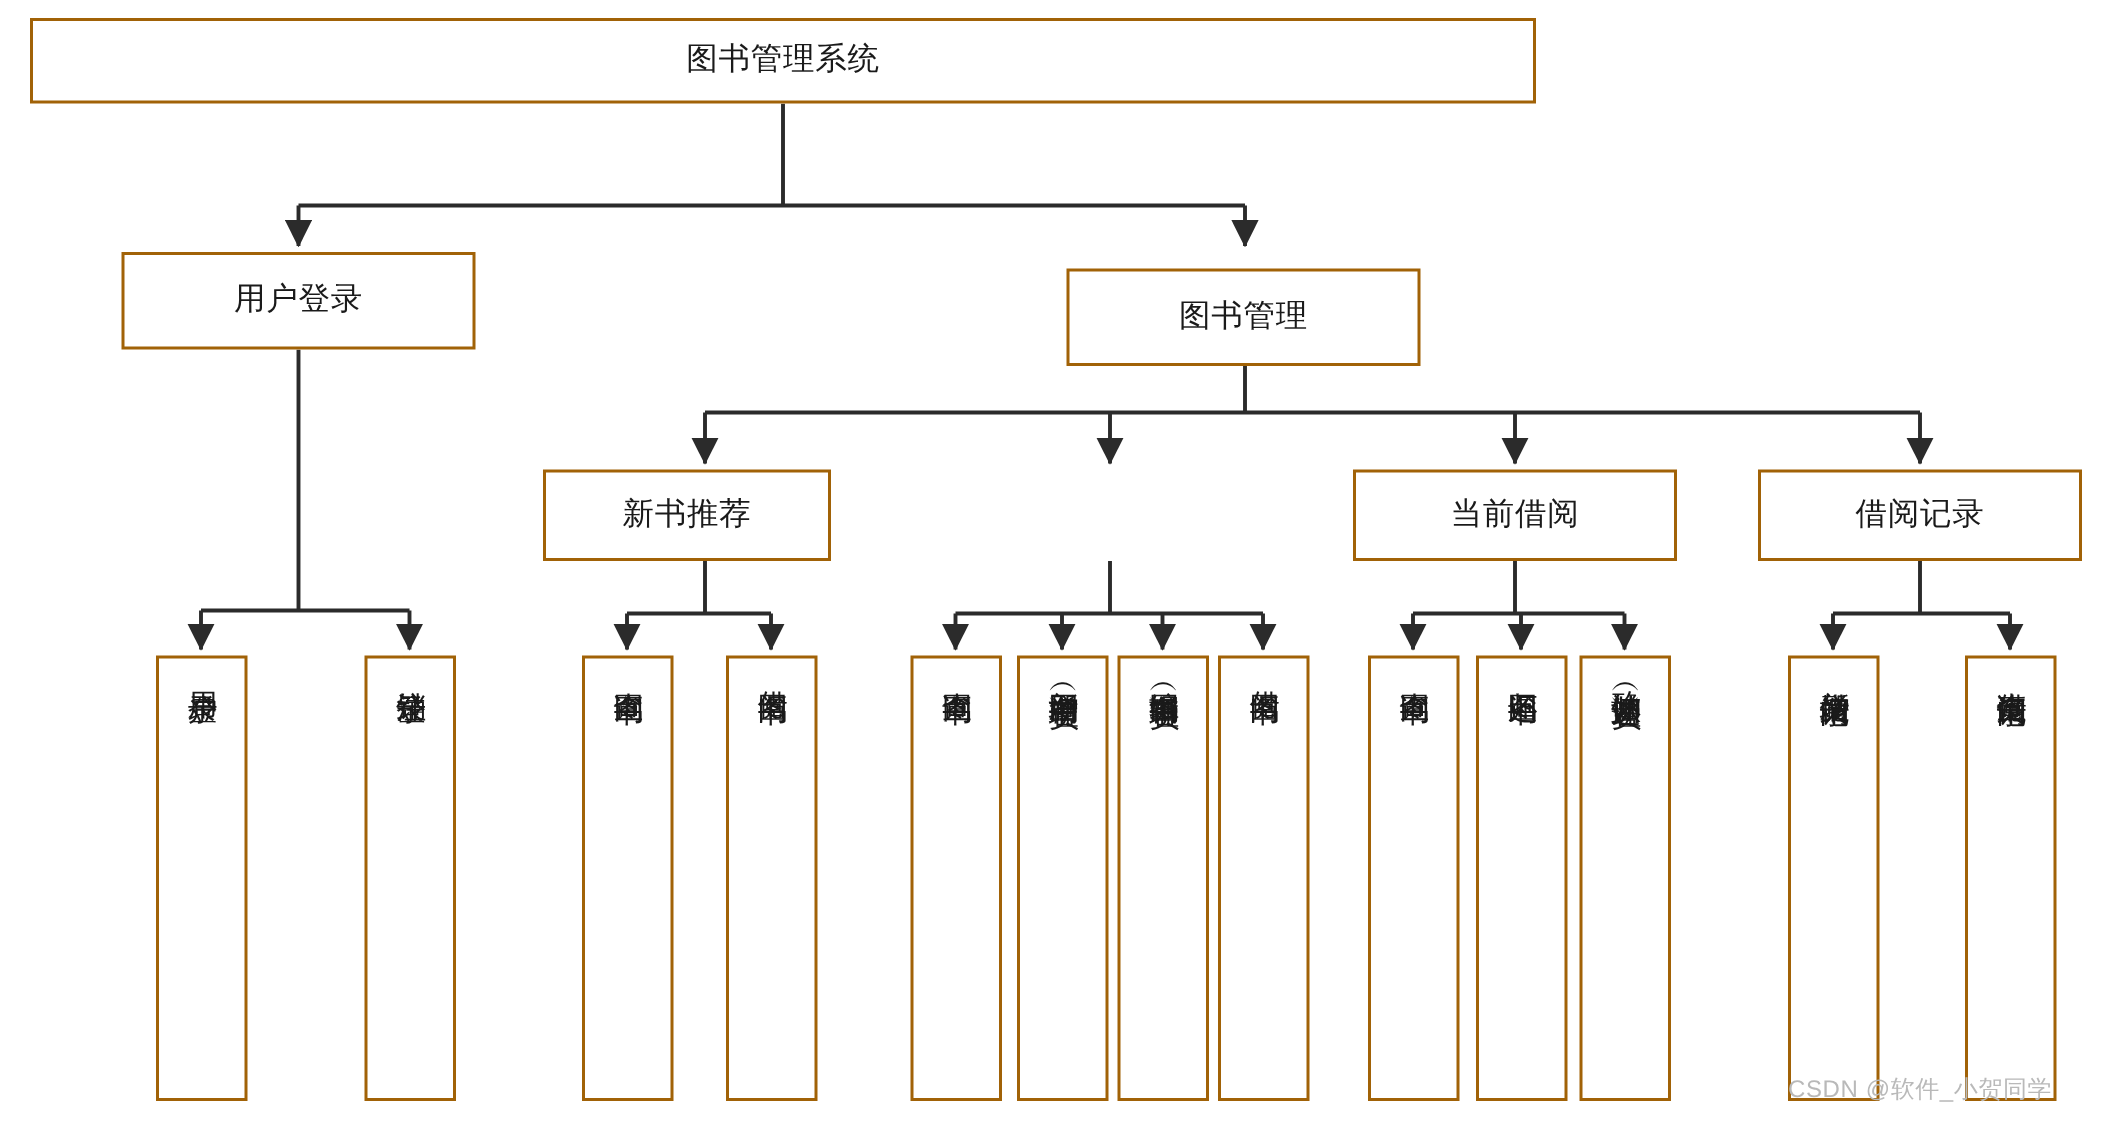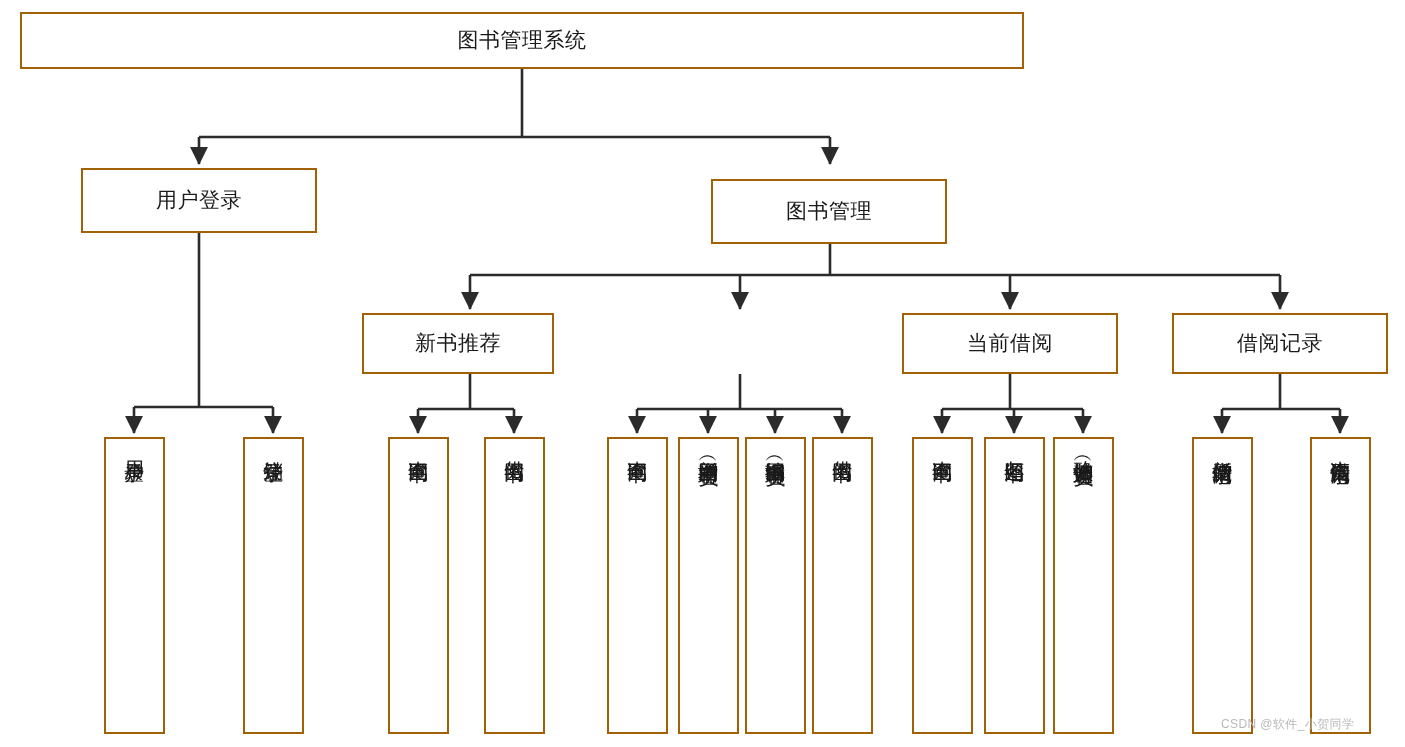--- a/index.html
+++ b/index.html
@@ -58,24 +58,23 @@
     writing-mode: vertical-rl;
     text-orientation: upright;
     font-size: 20px;
     line-height: 1.32;
     letter-spacing: 1px;
     white-space: nowrap;
   }
   .watermark {
     position: absolute;
     color: #b9b9b9;
-    font-size: 12px;
+    font-size: 16px;
     white-space: nowrap;
     letter-spacing: 0.4px;
-    padding-left: 29px;
   }
 </style>
 </head>
 <body>
 
 <div id="canvas">
 
   <svg class="connectors" viewBox="0 0 1405 747" xmlns="http://www.w3.org/2000/svg">
     <defs>
       <marker id="arrow" viewBox="0 0 10 10" refX="9.5" refY="5" markerWidth="7" markerHeight="7" orient="auto-start-reverse">

